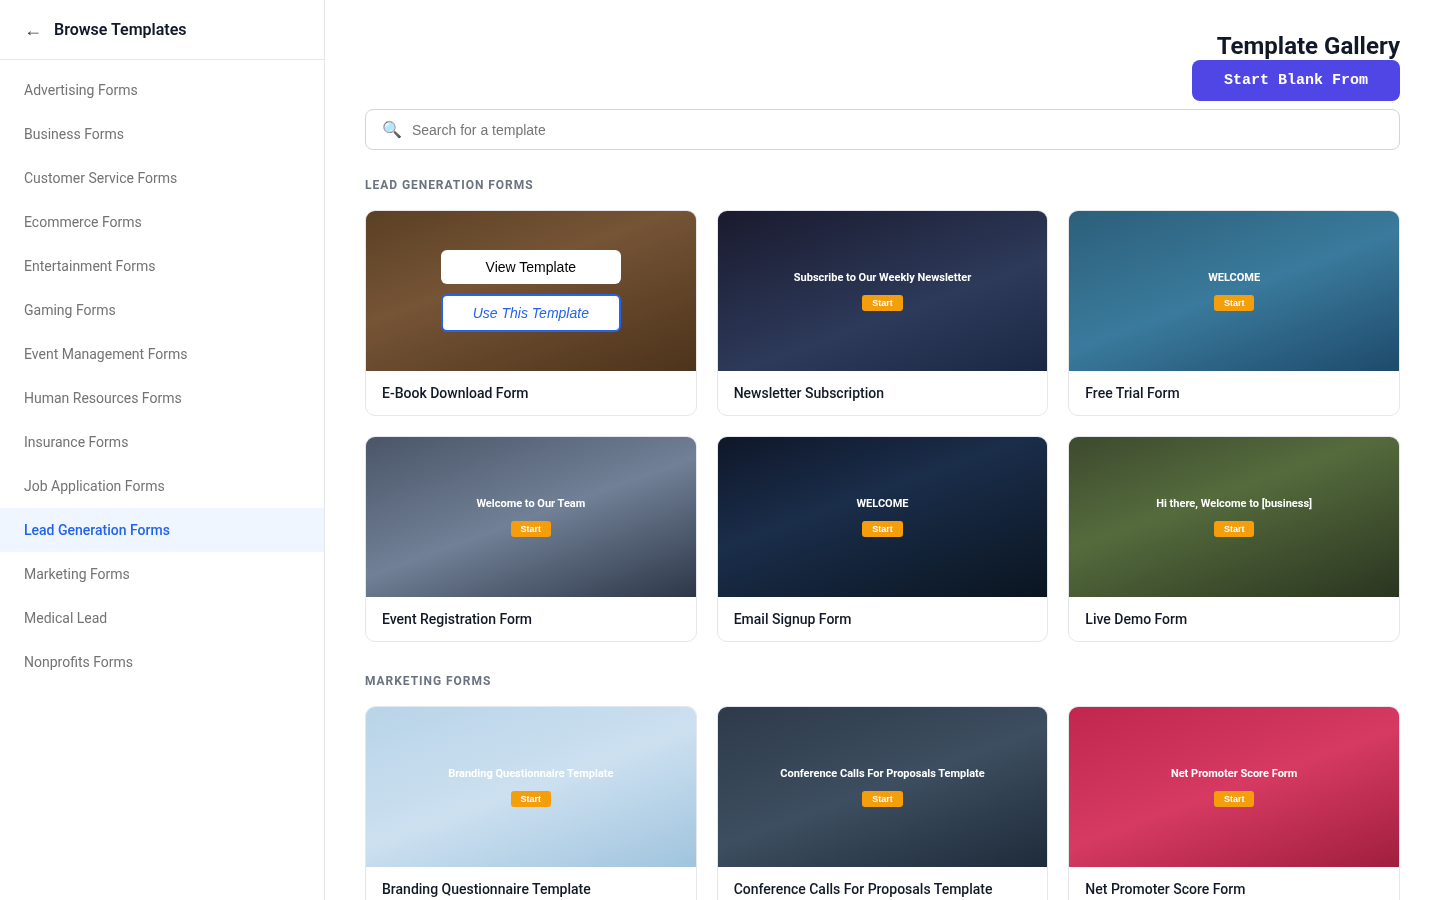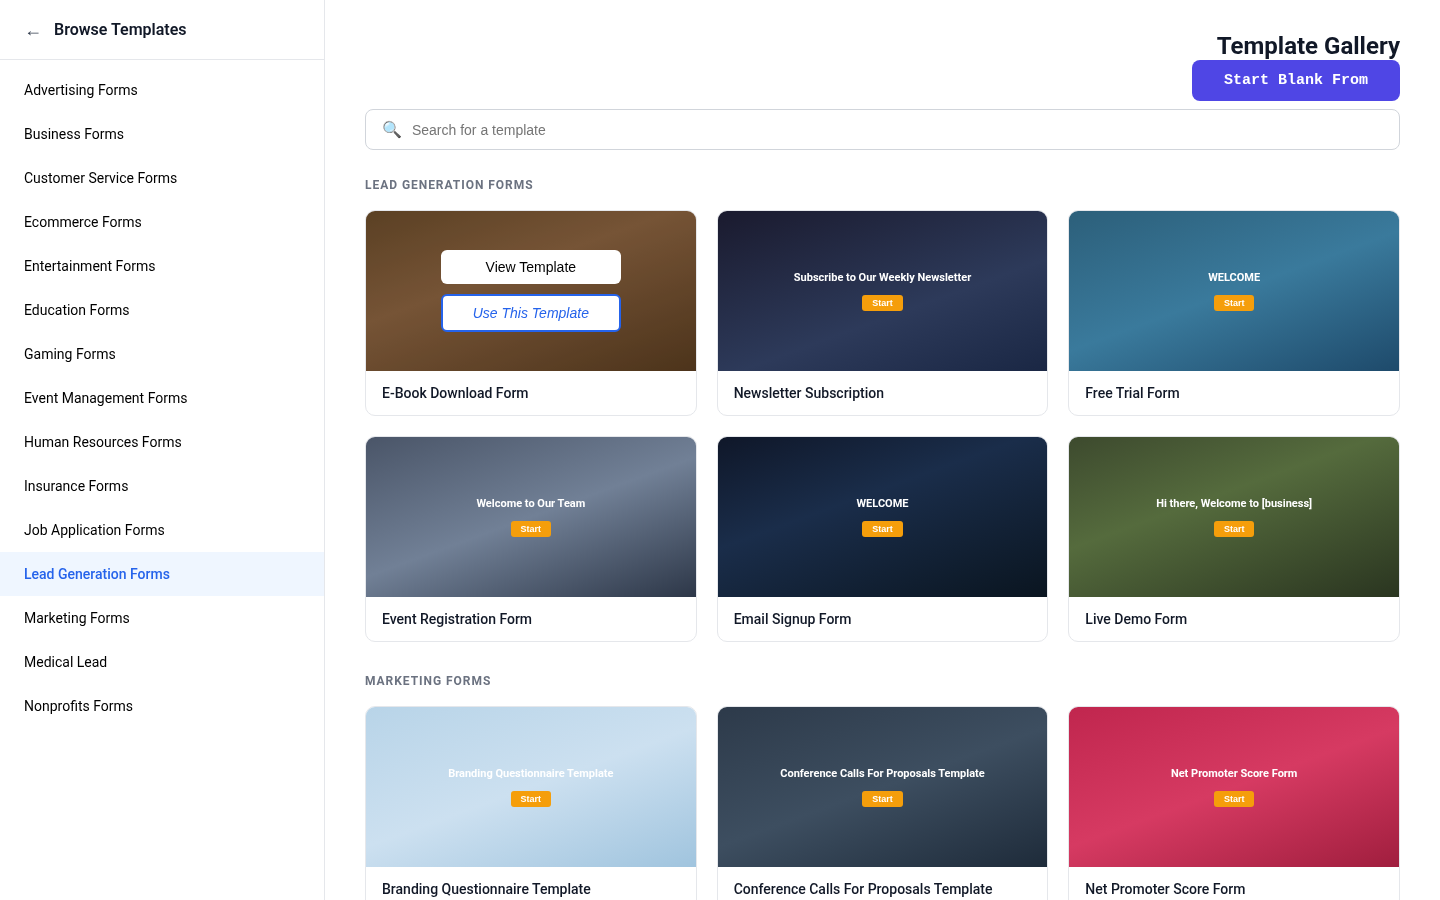--- a/index.html
+++ b/index.html
@@ -32,21 +32,21 @@
       font-size: 16px;
       font-weight: 600;
       color: #111827;
     }
     .sidebar-nav {
       padding: 8px 0;
     }
     .sidebar-item {
       padding: 14px 24px;
       font-size: 14px;
-      color: #000000;
+      color: #737373;
       cursor: pointer;
       transition: background 0.15s;
     }
     .sidebar-item.active {
       background: #eff6ff;
       color: #2563eb;
       font-weight: 500;
     }
 
     
@@ -238,21 +238,20 @@
     <span class="back-icon">←</span>
     <span class="sidebar-title">Browse Templates</span>
   </div>
   <nav class="sidebar-nav">
 
   <div class="sidebar-item">Advertising Forms</div>
       <div class="sidebar-item">Business Forms</div>
       <div class="sidebar-item">Customer Service Forms</div>
       <div class="sidebar-item">Ecommerce Forms</div>
       <div class="sidebar-item">Entertainment Forms</div>
-      <div class="sidebar-item">Education Forms</div>
       <div class="sidebar-item">Gaming Forms</div>
       <div class="sidebar-item">Event Management Forms</div>
       <div class="sidebar-item">Human Resources Forms</div>
       <div class="sidebar-item">Insurance Forms</div>
       <div class="sidebar-item">Job Application Forms</div>
       <div class="sidebar-item active">Lead Generation Forms</div>
       <div class="sidebar-item">Marketing Forms</div>
       <div class="sidebar-item">Medical Lead</div>
       <div class="sidebar-item">Nonprofits Forms</div>
     </nav>

